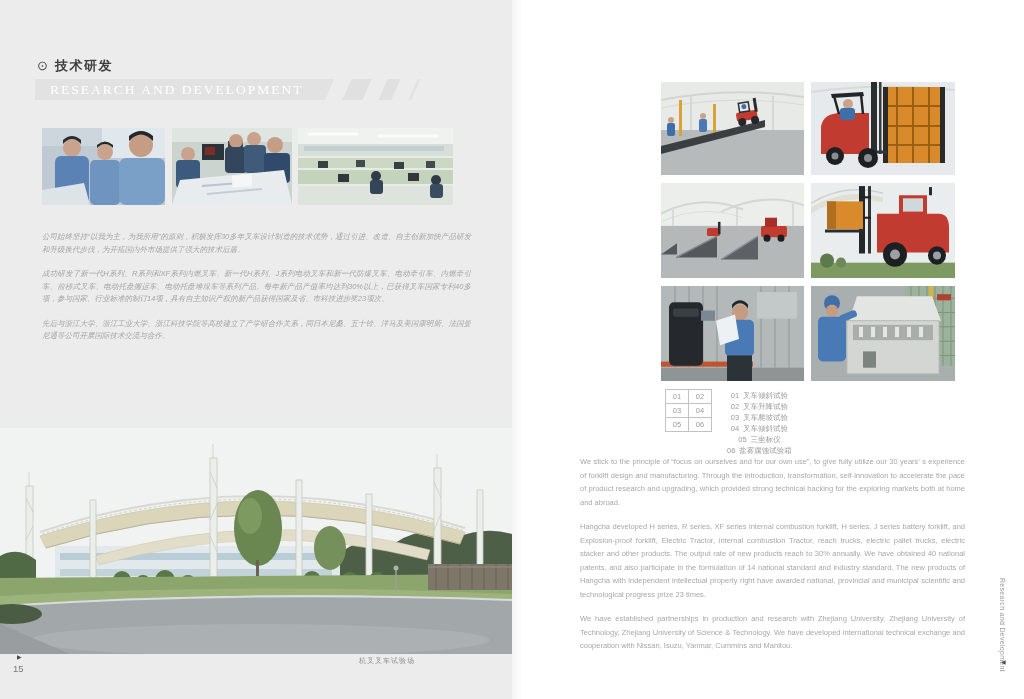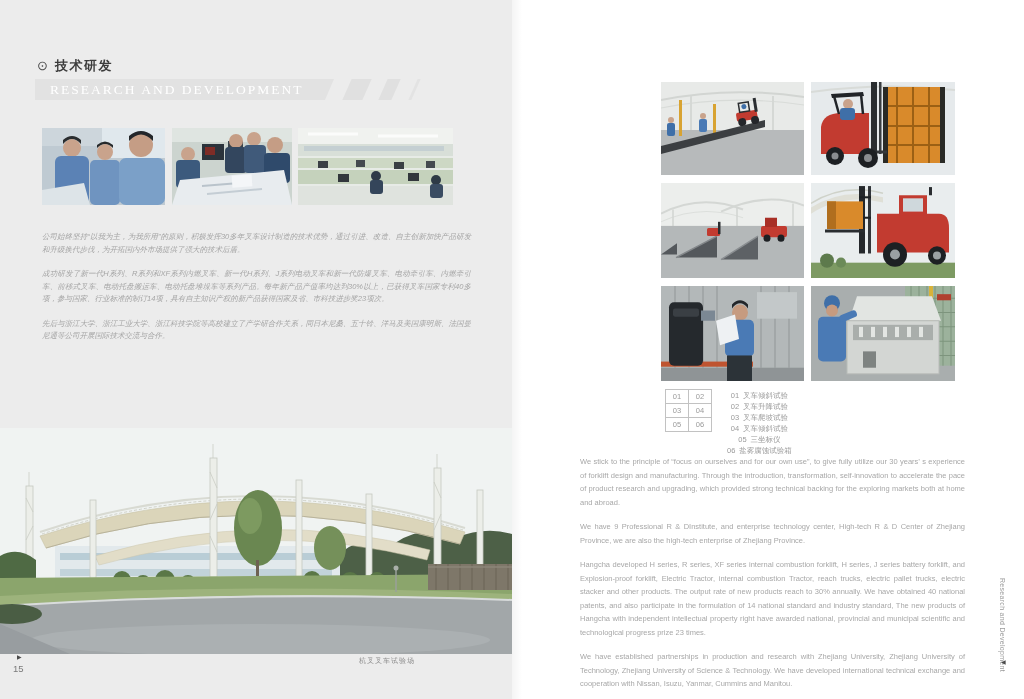--- a/index.html
+++ b/index.html
@@ -438,21 +438,20 @@
       <li>
         <span class="num">05</span><span>三坐标仪</span>
       </li>
       <li>
         <span class="num">06</span><span>盐雾腐蚀试验箱</span>
       </li>
     </ul>
 
     <div class="en-paras">
       <p>We stick to the principle of “focus on ourselves and for our own use”, to give fully utilize our 30 years’ s experience of forklift design and manufacturing. Through the introduction, transformation, self-innovation to accelerate the pace of product research and upgrading, which provided strong technical backing for the exploring markets both at home and abroad.</p>
-      <p>We have 9 Professional R &amp; DInstitute, and enterprise technology center, High-tech R &amp; D Center of Zhejiang Province, we are also the high-tech enterprise of Zhejiang Province.</p>
       <p>Hangcha developed H series, R series, XF series internal combustion forklift, H series, J series battery forklift, and Explosion-proof forklift, Electric Tractor, internal combustion Tractor, reach trucks, electric pallet trucks, electric stacker and other products. The output rate of new products reach to 30% annually. We have obtained 40 national patents, and also participate in the formulation of 14 national standard and industry standard, The new products of Hangcha with independent intellectual property right have awarded national, provincial and municipal scientific and technological progress prize 23 times.</p>
       <p>We have established partnerships in production and research with Zhejiang University, Zhejiang University of Technology, Zhejiang University of Science &amp; Technology. We have developed international technical exchange and cooperation with Nissan, Isuzu, Yanmar, Cummins and Manitou.</p>
     </div>
 
     <div class="edge-label">Research and Development</div>
     <span class="marker-right">◀</span>
     <div class="folio-right folio-num">16</div>
   </section>
 
   <div class="gutter"></div>

